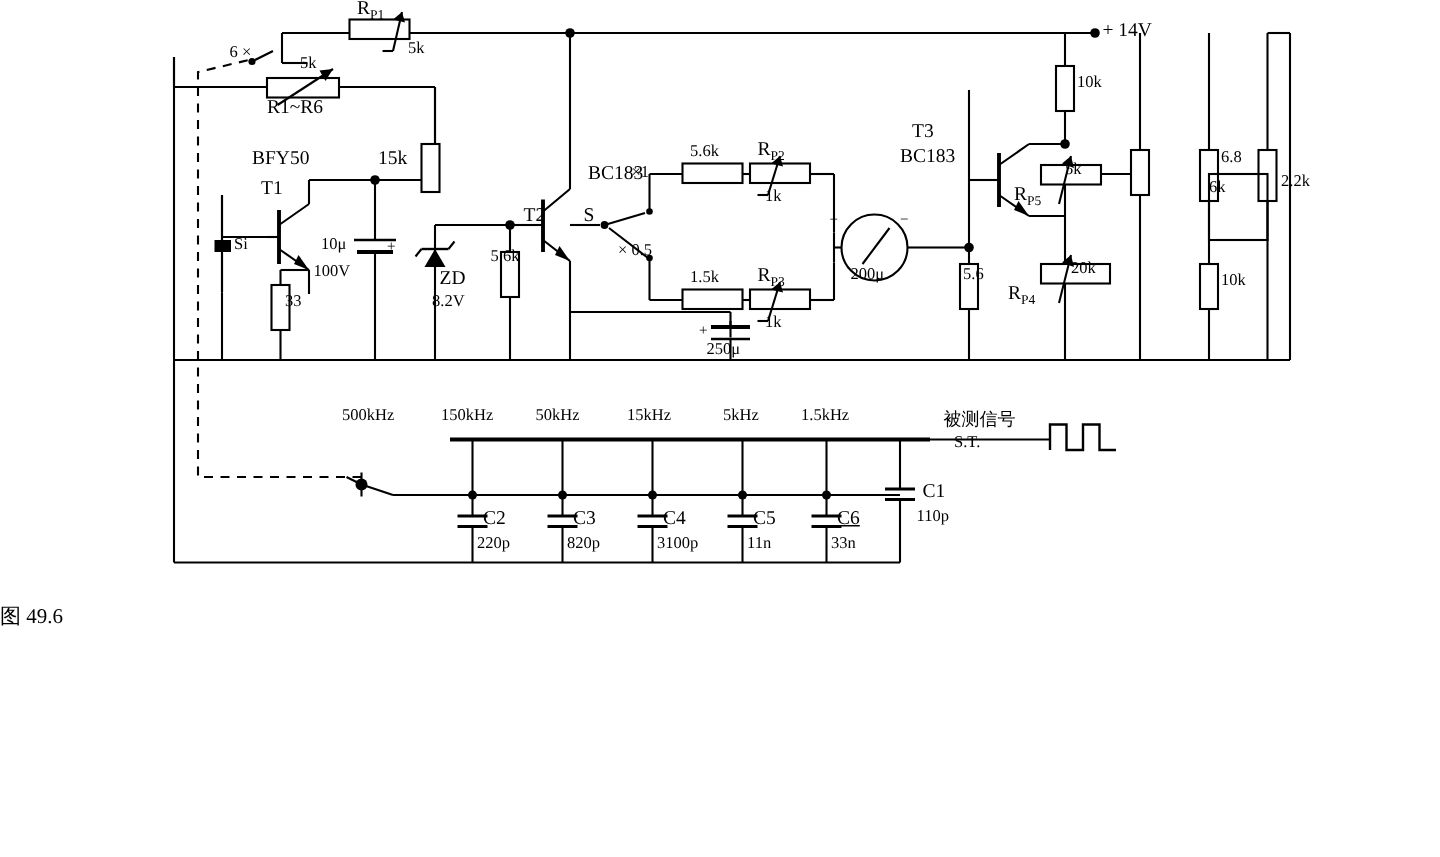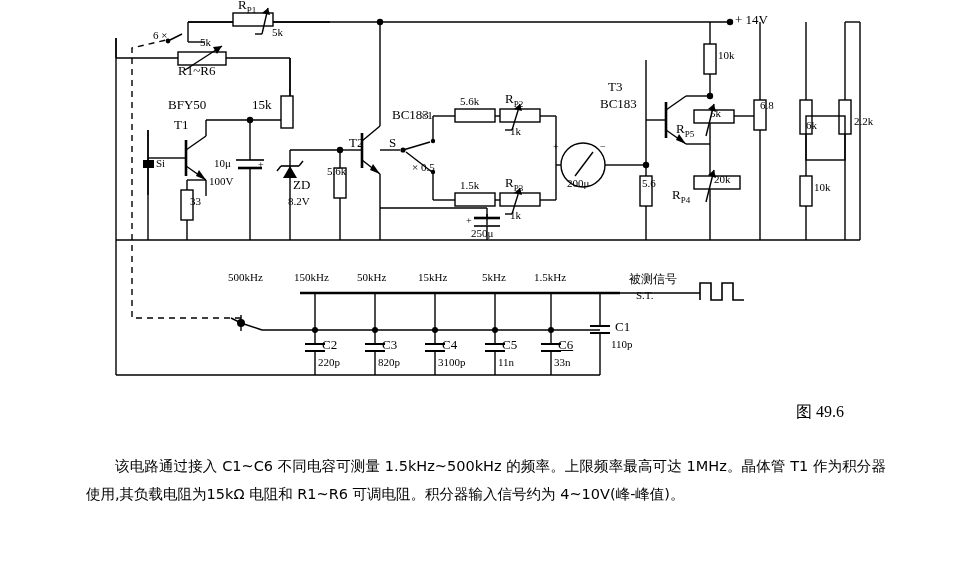--- a/index.html
+++ b/index.html
@@ -10,21 +10,21 @@
     color:#000;
     position:relative;
     overflow:hidden;
   }
   #sheet{position:absolute;left:0;top:0;width:960px;height:571px;}
   svg#circuit{position:absolute;left:0;top:0;width:960px;height:430px;}
   .lbl{position:absolute;font-family:"Liberation Serif", serif;font-size:13px;line-height:1.05;white-space:pre;}
   .lbl.small{font-size:11px;}
   .lbl.tiny{font-size:10px;}
   .lbl.cn{font-family:"DejaVu Sans", sans-serif;font-size:12px;}
-  #figcap{position:absolute;left:0;top:402px;width:844px;text-align:right;font-size:16px;}
+  #figcap{position:absolute;left:0;top:402px;width:844px;text-align:left;font-size:14px;}
   #bodytext{
     position:absolute;left:86px;top:452px;width:800px;
     font-family:"DejaVu Sans", sans-serif;
     font-size:14.5px;line-height:1.95;text-align:justify;
   }
   #bodytext p{margin:0;text-indent:2em;}
   #watermark{
     position:absolute;left:330px;top:278px;
     font-family:"Liberation Sans", sans-serif;
     font-size:15px;color:#c9c9c9;letter-spacing:1px;
@@ -319,21 +319,21 @@
 
   <div class="lbl small" style="left:718px;top:50px;">10k</div>
   <div class="lbl small" style="left:642px;top:178px;">5.6</div>
 
   <div class="lbl" style="left:676px;top:122px;"><span>R</span><span style="font-size:9px;vertical-align:sub;">P5</span></div>
   <div class="lbl small" style="left:710px;top:108px;">5k</div>
 
   <div class="lbl" style="left:672px;top:188px;"><span>R</span><span style="font-size:9px;vertical-align:sub;">P4</span></div>
   <div class="lbl small" style="left:714px;top:174px;">20k</div>
 
-  <div class="lbl small" style="left:720px;top:100px;padding-left:40px;">6.8</div>
+  <div class="lbl small" style="left:774px;top:100px;padding-left:40px;">6.8</div>
   <div class="lbl small" style="left:806px;top:120px;">6k</div>
   <div class="lbl small" style="left:854px;top:116px;">2.2k</div>
   <div class="lbl small" style="left:814px;top:182px;">10k</div>
 
   <div class="lbl small" style="left:228px;top:272px;">500kHz</div>
   <div class="lbl small" style="left:294px;top:272px;">150kHz</div>
   <div class="lbl small" style="left:357px;top:272px;">50kHz</div>
   <div class="lbl small" style="left:418px;top:272px;">15kHz</div>
   <div class="lbl small" style="left:482px;top:272px;">5kHz</div>
   <div class="lbl small" style="left:534px;top:272px;">1.5kHz</div>
@@ -355,17 +355,14 @@
 
   <div class="lbl" style="left:558px;top:338px;text-decoration:underline;">C6</div>
   <div class="lbl small" style="left:554px;top:357px;">33n</div>
 
   <div class="lbl" style="left:615px;top:320px;">C1</div>
   <div class="lbl small" style="left:611px;top:339px;">110p</div>
 
 
   <div id="figcap">图 49.6</div>
 
-  <div id="bodytext">
-    <p>该电路通过接入 C1~C6 不同电容可测量 1.5kHz~500kHz 的频率。上限频率最高可达 1MHz。晶体管 T1 作为积分器使用,其负载电阻为15kΩ 电阻和 R1~R6 可调电阻。积分器输入信号约为 4~10V(峰-峰值)。</p>
-  </div>
 
 </div>
 
 </body></html>

